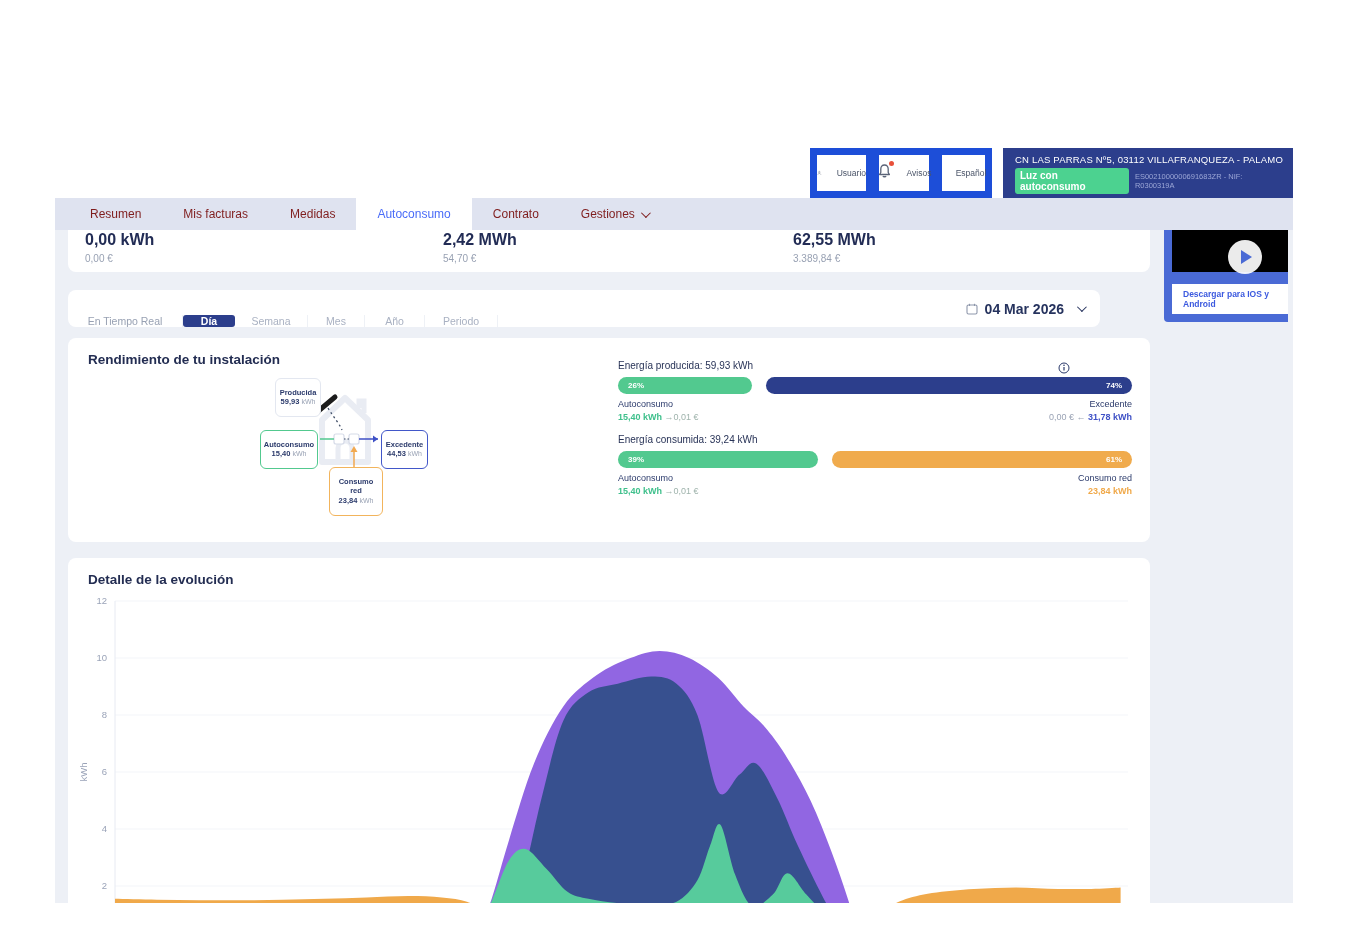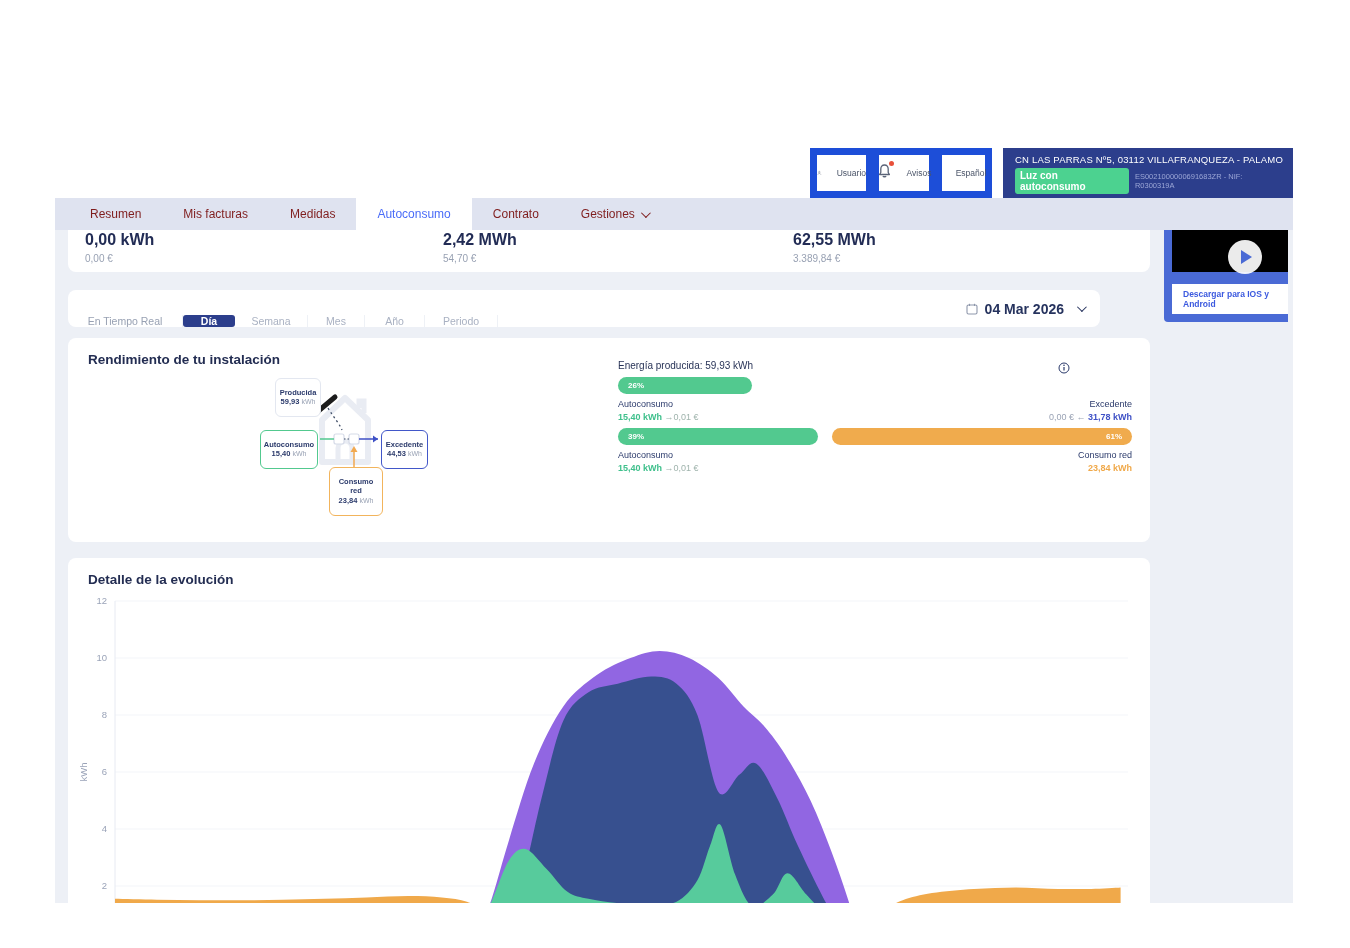--- a/index.html
+++ b/index.html
@@ -230,32 +230,36 @@
       <svg width="12" height="12" viewBox="0 0 12 12">
         <circle cx="6" cy="6" r="5" fill="none" stroke="#2b3a6b" stroke-width="1"></circle>
         <line x1="6" y1="5" x2="6" y2="8.6" stroke="#2b3a6b" stroke-width="1.2"></line>
         <circle cx="6" cy="3.2" r="0.8" fill="#2b3a6b"></circle>
       </svg>
     </div>
     <div class="bar-row">
       <div class="bar-seg left-lab" style="background: rgb(82, 201, 143); width: 26%;">
         <span>26%</span>
       </div>
+      <div class="bar-seg right-lab" style="background:#2c3e8c;">
+        <span>74%</span>
+      </div>
     </div>
     <div class="bar-sub">
       <div>
         <div class="sub-name">Autoconsumo</div>
         <div class="sub-line"><span class="g-val">15,40 kWh</span> <span class="g-extra">→0,01 €</span></div>
       </div>
       <div class="right-align">
         <div class="sub-name">Excedente</div>
         <div class="sub-line"><span class="gray">0,00 € ←</span> <span class="b-val">31,78 kWh</span></div>
       </div>
     </div>
 
+    <div class="bar-title" style="margin-top:12px;">Energía consumida: 39,24 kWh</div>
     <div class="bar-row">
       <div class="bar-seg left-lab" style="background: rgb(82, 201, 143); width: 39%;">
         <span>39%</span>
       </div>
       <div class="bar-seg right-lab" style="background:#f0ab4d;">
         <span>61%</span>
       </div>
     </div>
     <div class="bar-sub">
       <div>

